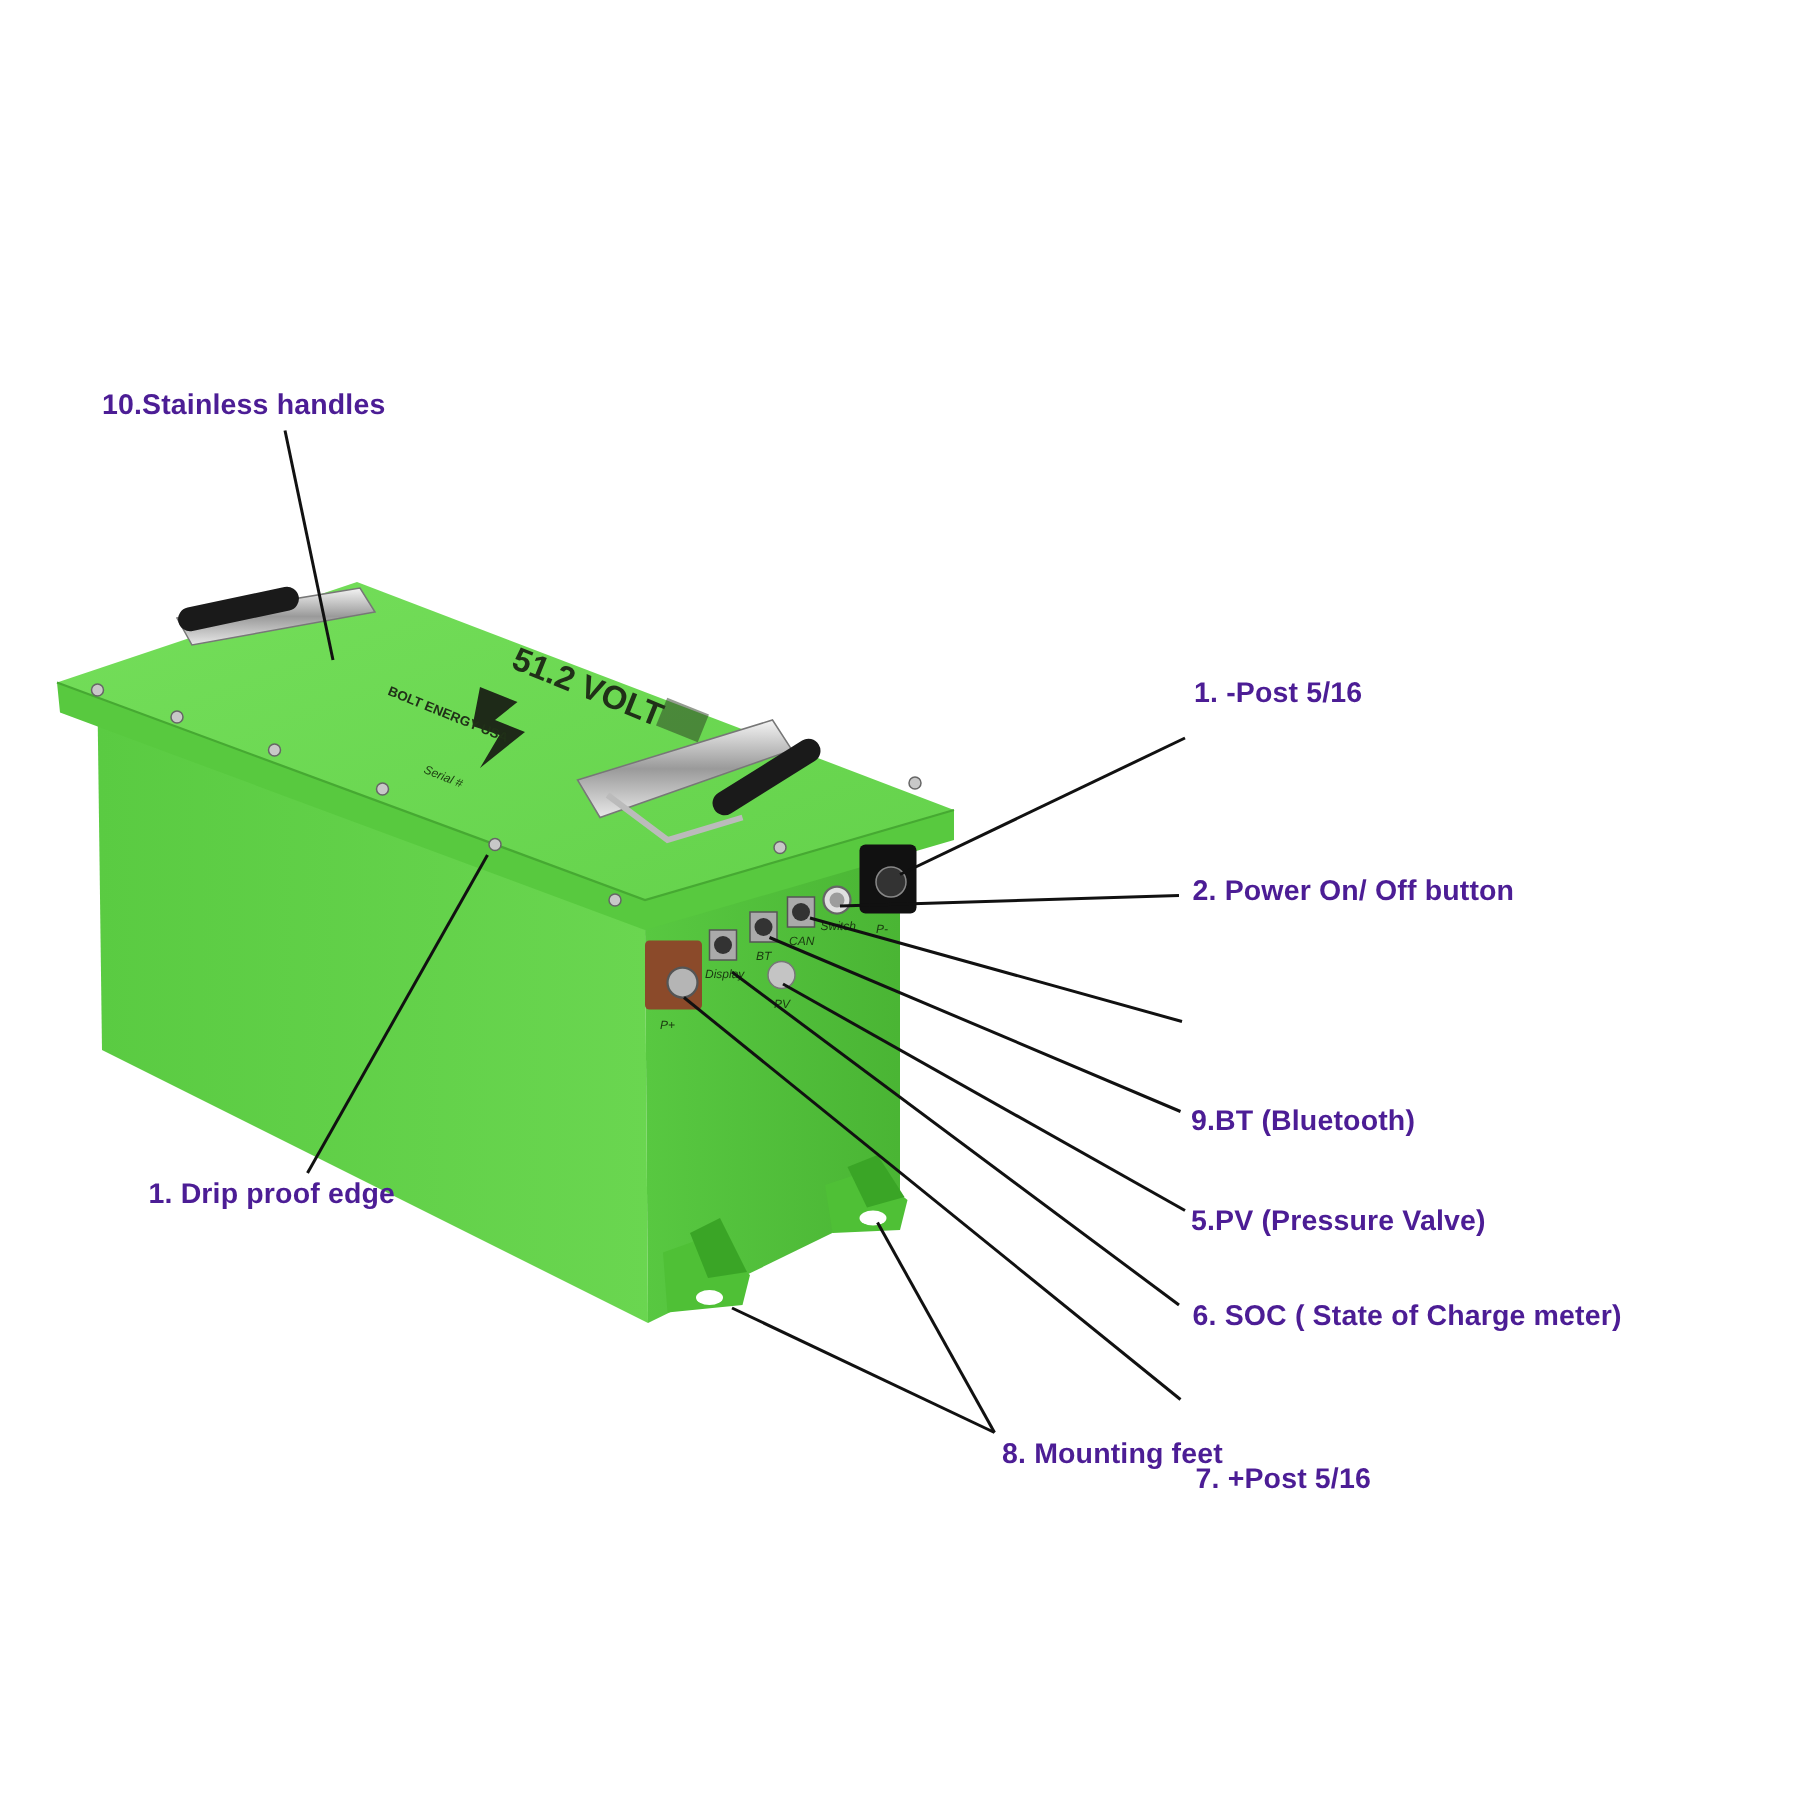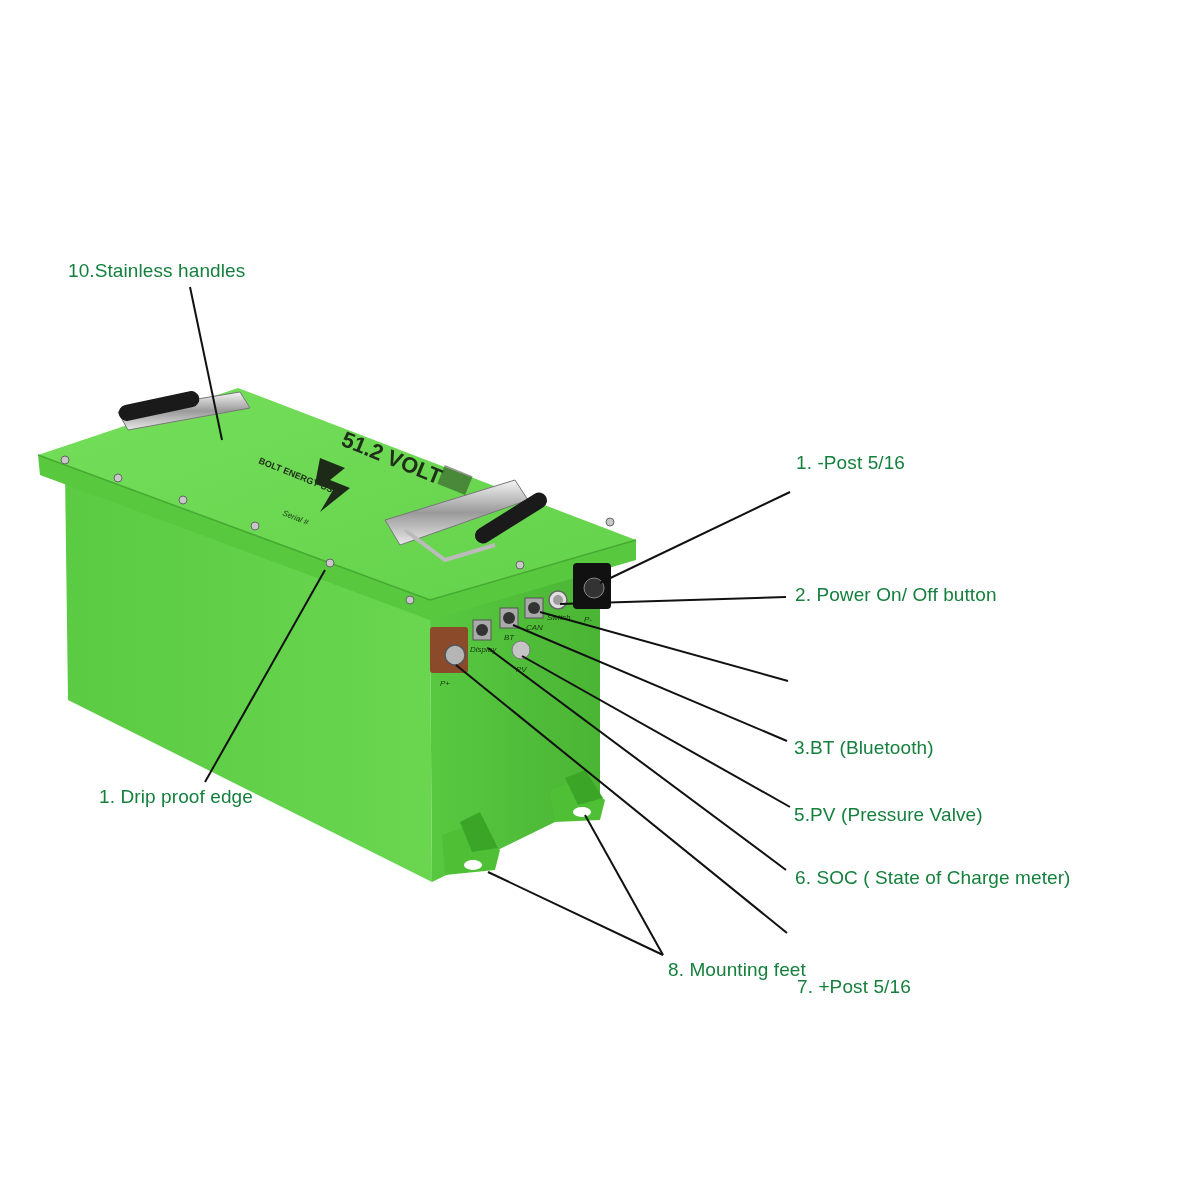--- a/index.html
+++ b/index.html
@@ -1,19 +1,19 @@
 <!DOCTYPE html>
 <html><head>
   <meta charset="utf-8">
   <style>
     html, body { margin: 0; padding: 0; background: #ffffff; }
     body { width: 1200px; height: 1200px; position: relative; overflow: hidden;
            font-family: "Liberation Sans", sans-serif; }
     #stage { position: absolute; left: 0; top: 0; width: 1200px; height: 1200px; }
-    .label { position: absolute; font-weight: normal; font-size: 19px; color: #15803d;
+    .label { position: absolute; font-weight: bold; font-size: 19px; color: #4c1d95;
              white-space: nowrap; line-height: 1; letter-spacing: 0.1px; }
     .port-text { font-family: "Liberation Sans", sans-serif; font-size: 8px; fill: #1a3a10; font-style: italic; }
     .brand-text { font-family: "Liberation Sans", sans-serif; font-weight: bold; fill: #203018; }
   </style>
 </head>
 <body>
 
 <div id="stage">
   <svg width="1200" height="1200" viewBox="0 0 1200 1200" xmlns="http://www.w3.org/2000/svg">
     <defs>
@@ -143,19 +143,19 @@
       <line x1="488" y1="872" x2="663" y2="955"></line>
       <line x1="585" y1="815" x2="663" y2="955"></line>
       <line x1="325" y1="570" x2="205" y2="782"></line>
     </g>
   </svg>
 
   
   <div class="label" style="left:68px; top:261px;">10.Stainless handles</div>
   <div class="label" style="left:796px; top:453px;">1. -Post 5/16</div>
   <div class="label" style="left:795px; top:585px;">2. Power On/ Off button</div>
-  <div class="label" style="left:794px; top:738px;">3.BT (Bluetooth)</div>
+  <div class="label" style="left:794px; top:738px;">9.BT (Bluetooth)</div>
   <div class="label" style="left:794px; top:805px;">5.PV (Pressure Valve)</div>
   <div class="label" style="left:795px; top:868px;">6. SOC ( State of Charge meter)</div>
   <div class="label" style="left:797px; top:929px;margin-top:48px;">7. +Post 5/16</div>
   <div class="label" style="left:668px; top:960px;">8. Mounting feet</div>
   <div class="label" style="left:99px; top:787px;">1. Drip proof edge</div>
 </div>
 
 </body></html>

